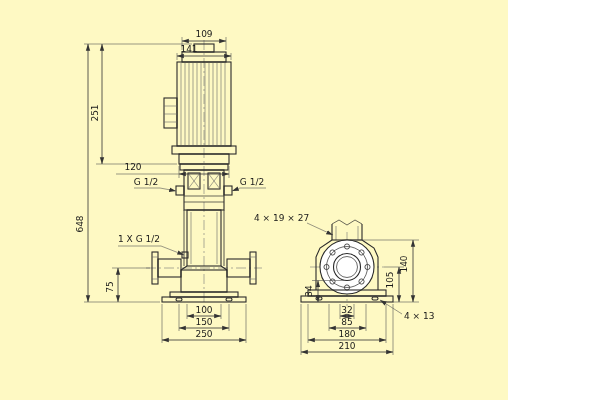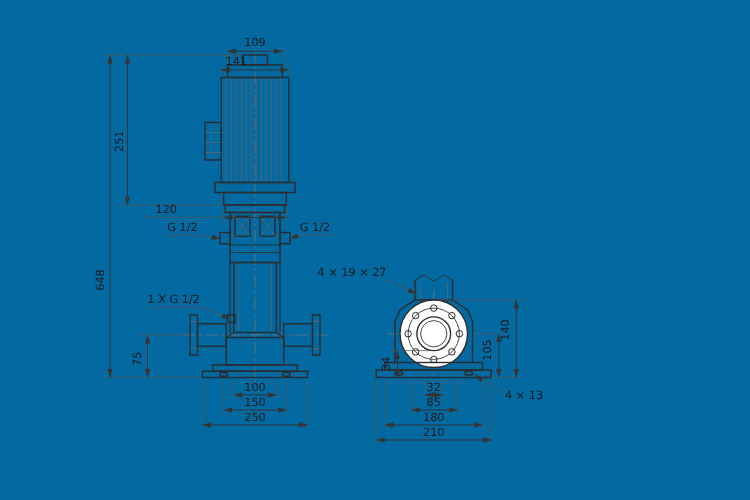--- a/index.html
+++ b/index.html
@@ -1,17 +1,17 @@
 <!DOCTYPE html>
 <html><head>
 <meta charset="utf-8">
 <style>
   html,body{margin:0;padding:0;background:#ffffff;}
   body{width:600px;height:400px;overflow:hidden;font-family:"DejaVu Sans",sans-serif;}
-  .canvas{width:600px;height:400px;position:relative;background:#0369a1;}
+  .canvas{width:508px;height:400px;position:relative;background:#fef9c3;}
   svg{display:block;}
   svg text{font-family:"DejaVu Sans",sans-serif;font-size:9px;fill:#1a1a1a;}
   .obj{stroke:#2b2b2b;stroke-width:1.1;fill:none;}
   .thin{stroke:#666;stroke-width:0.6;fill:none;}
   .dim{stroke:#333;stroke-width:0.8;fill:none;}
   .ext{stroke:#555;stroke-width:0.6;fill:none;}
   .cl{stroke:#777;stroke-width:0.6;fill:none;stroke-dasharray:10 3 2 3;}
 </style>
 </head>
 <body>

